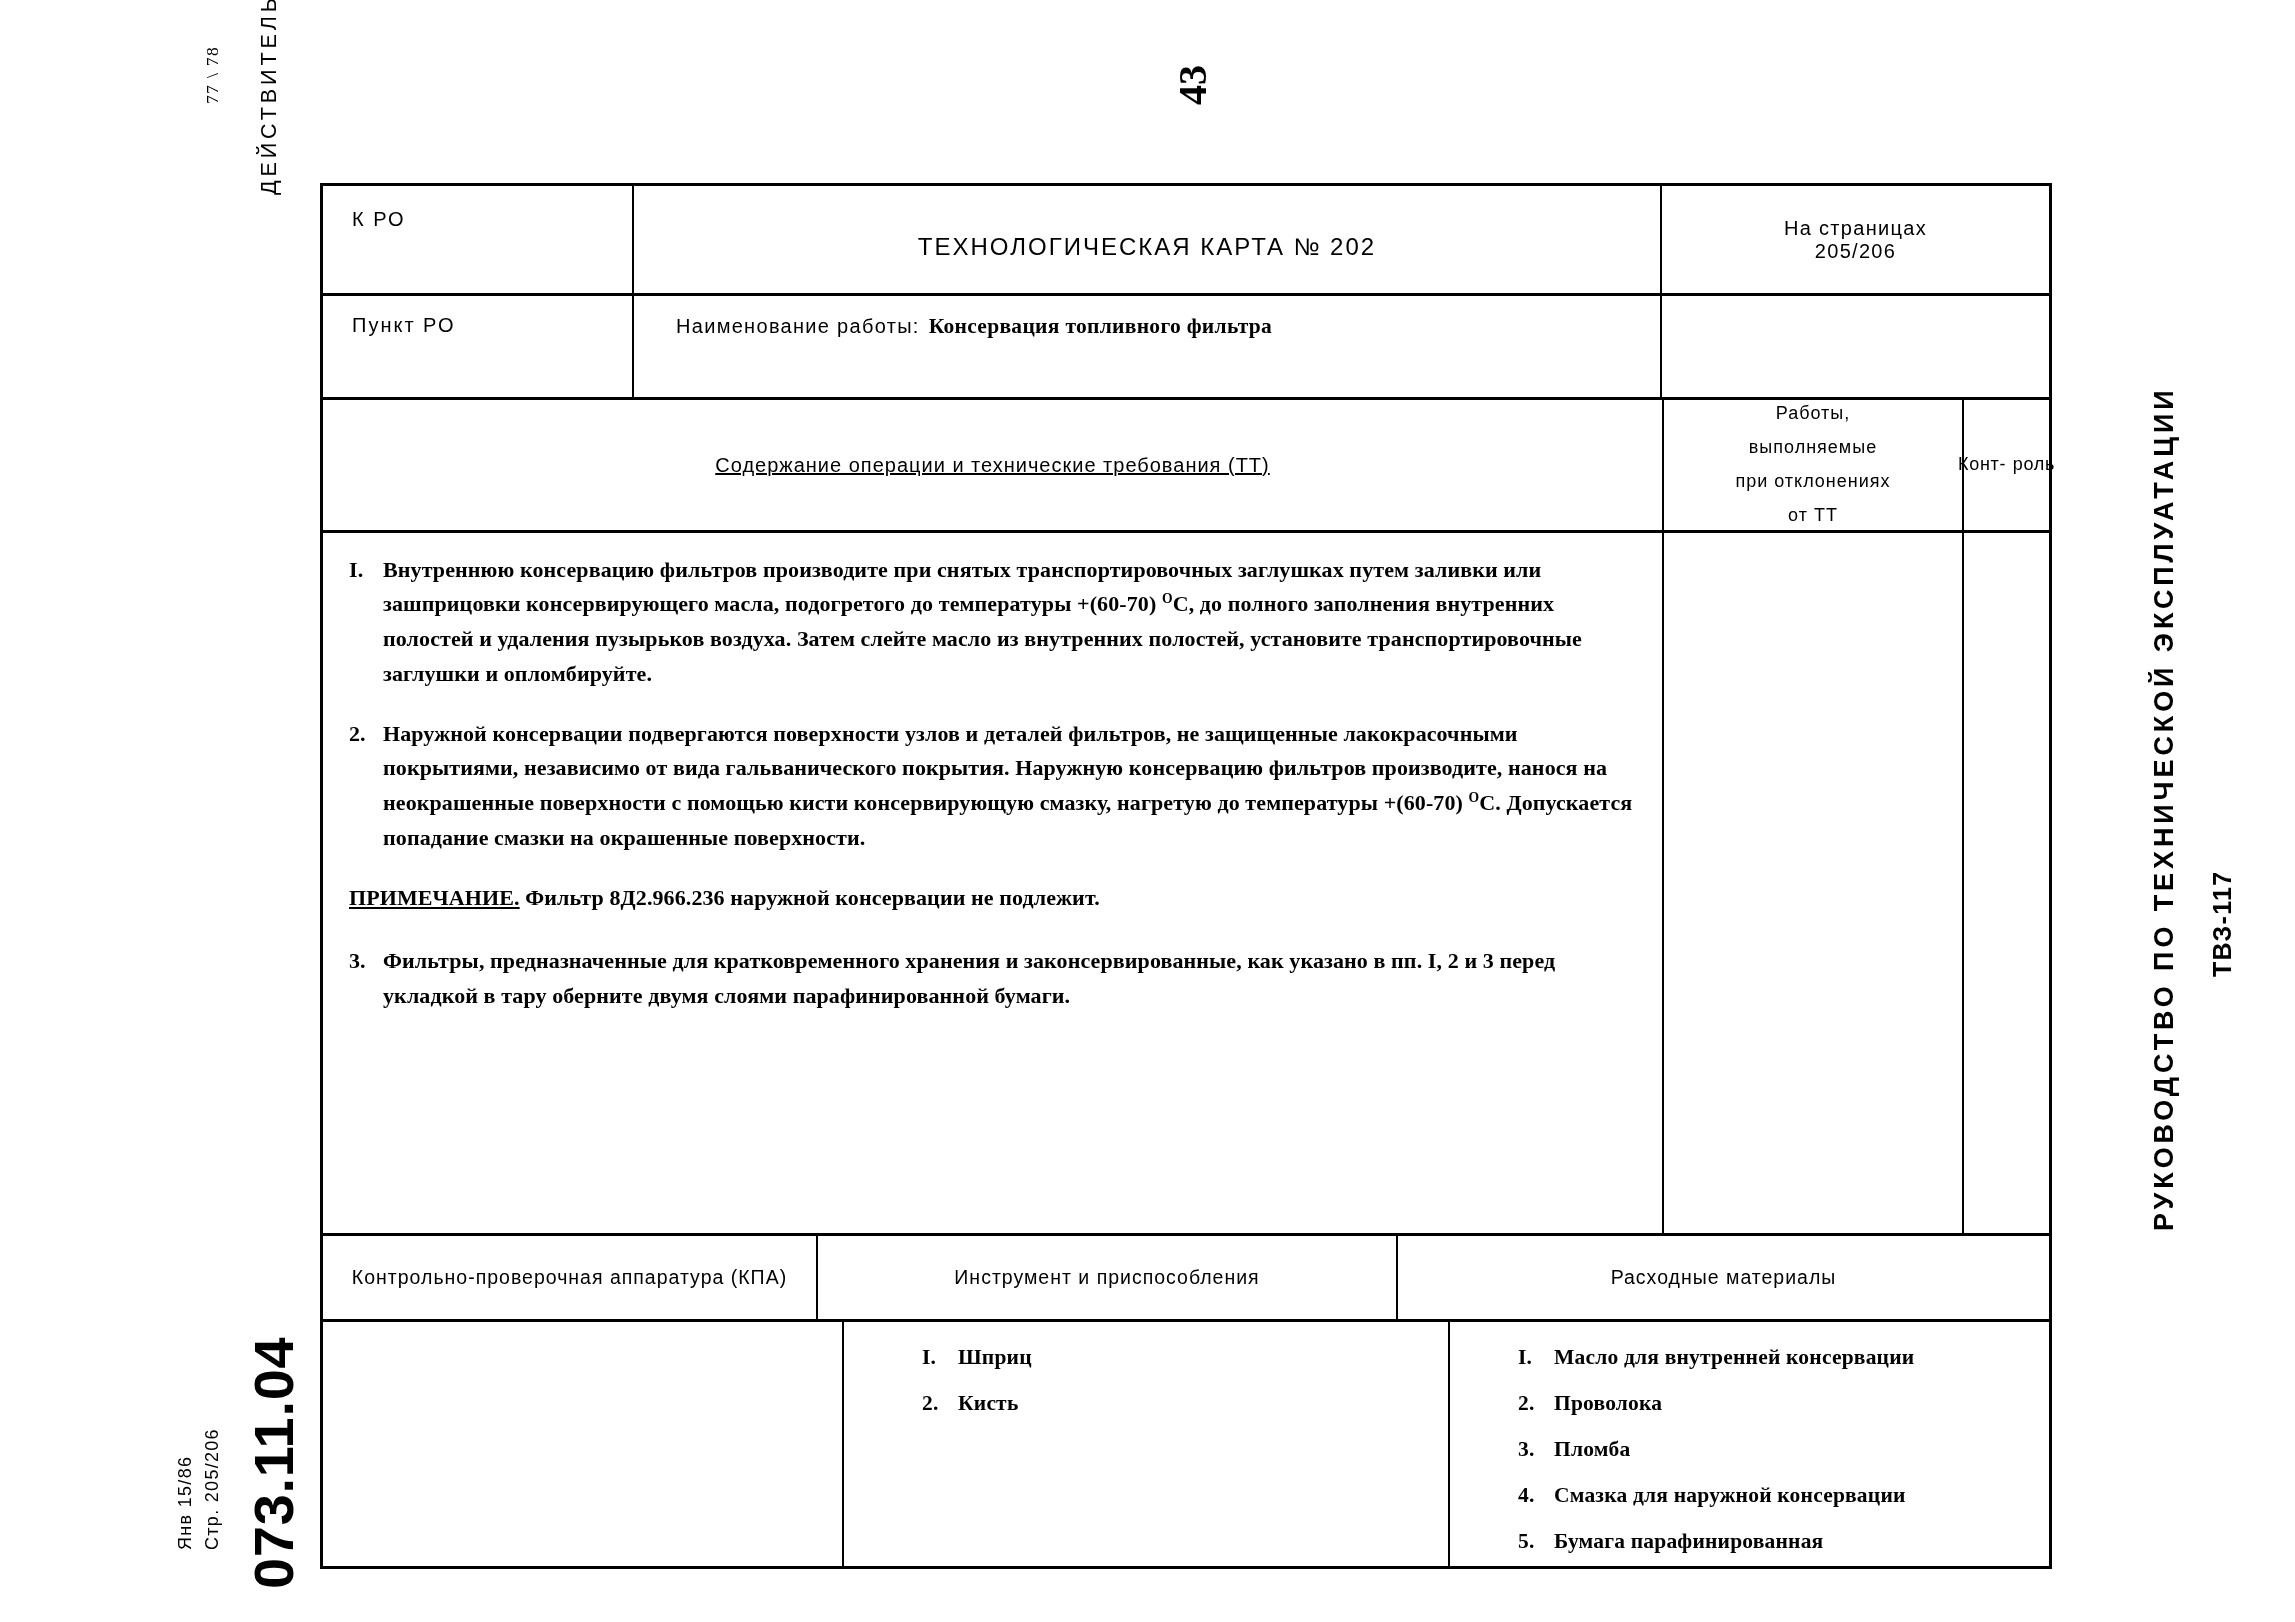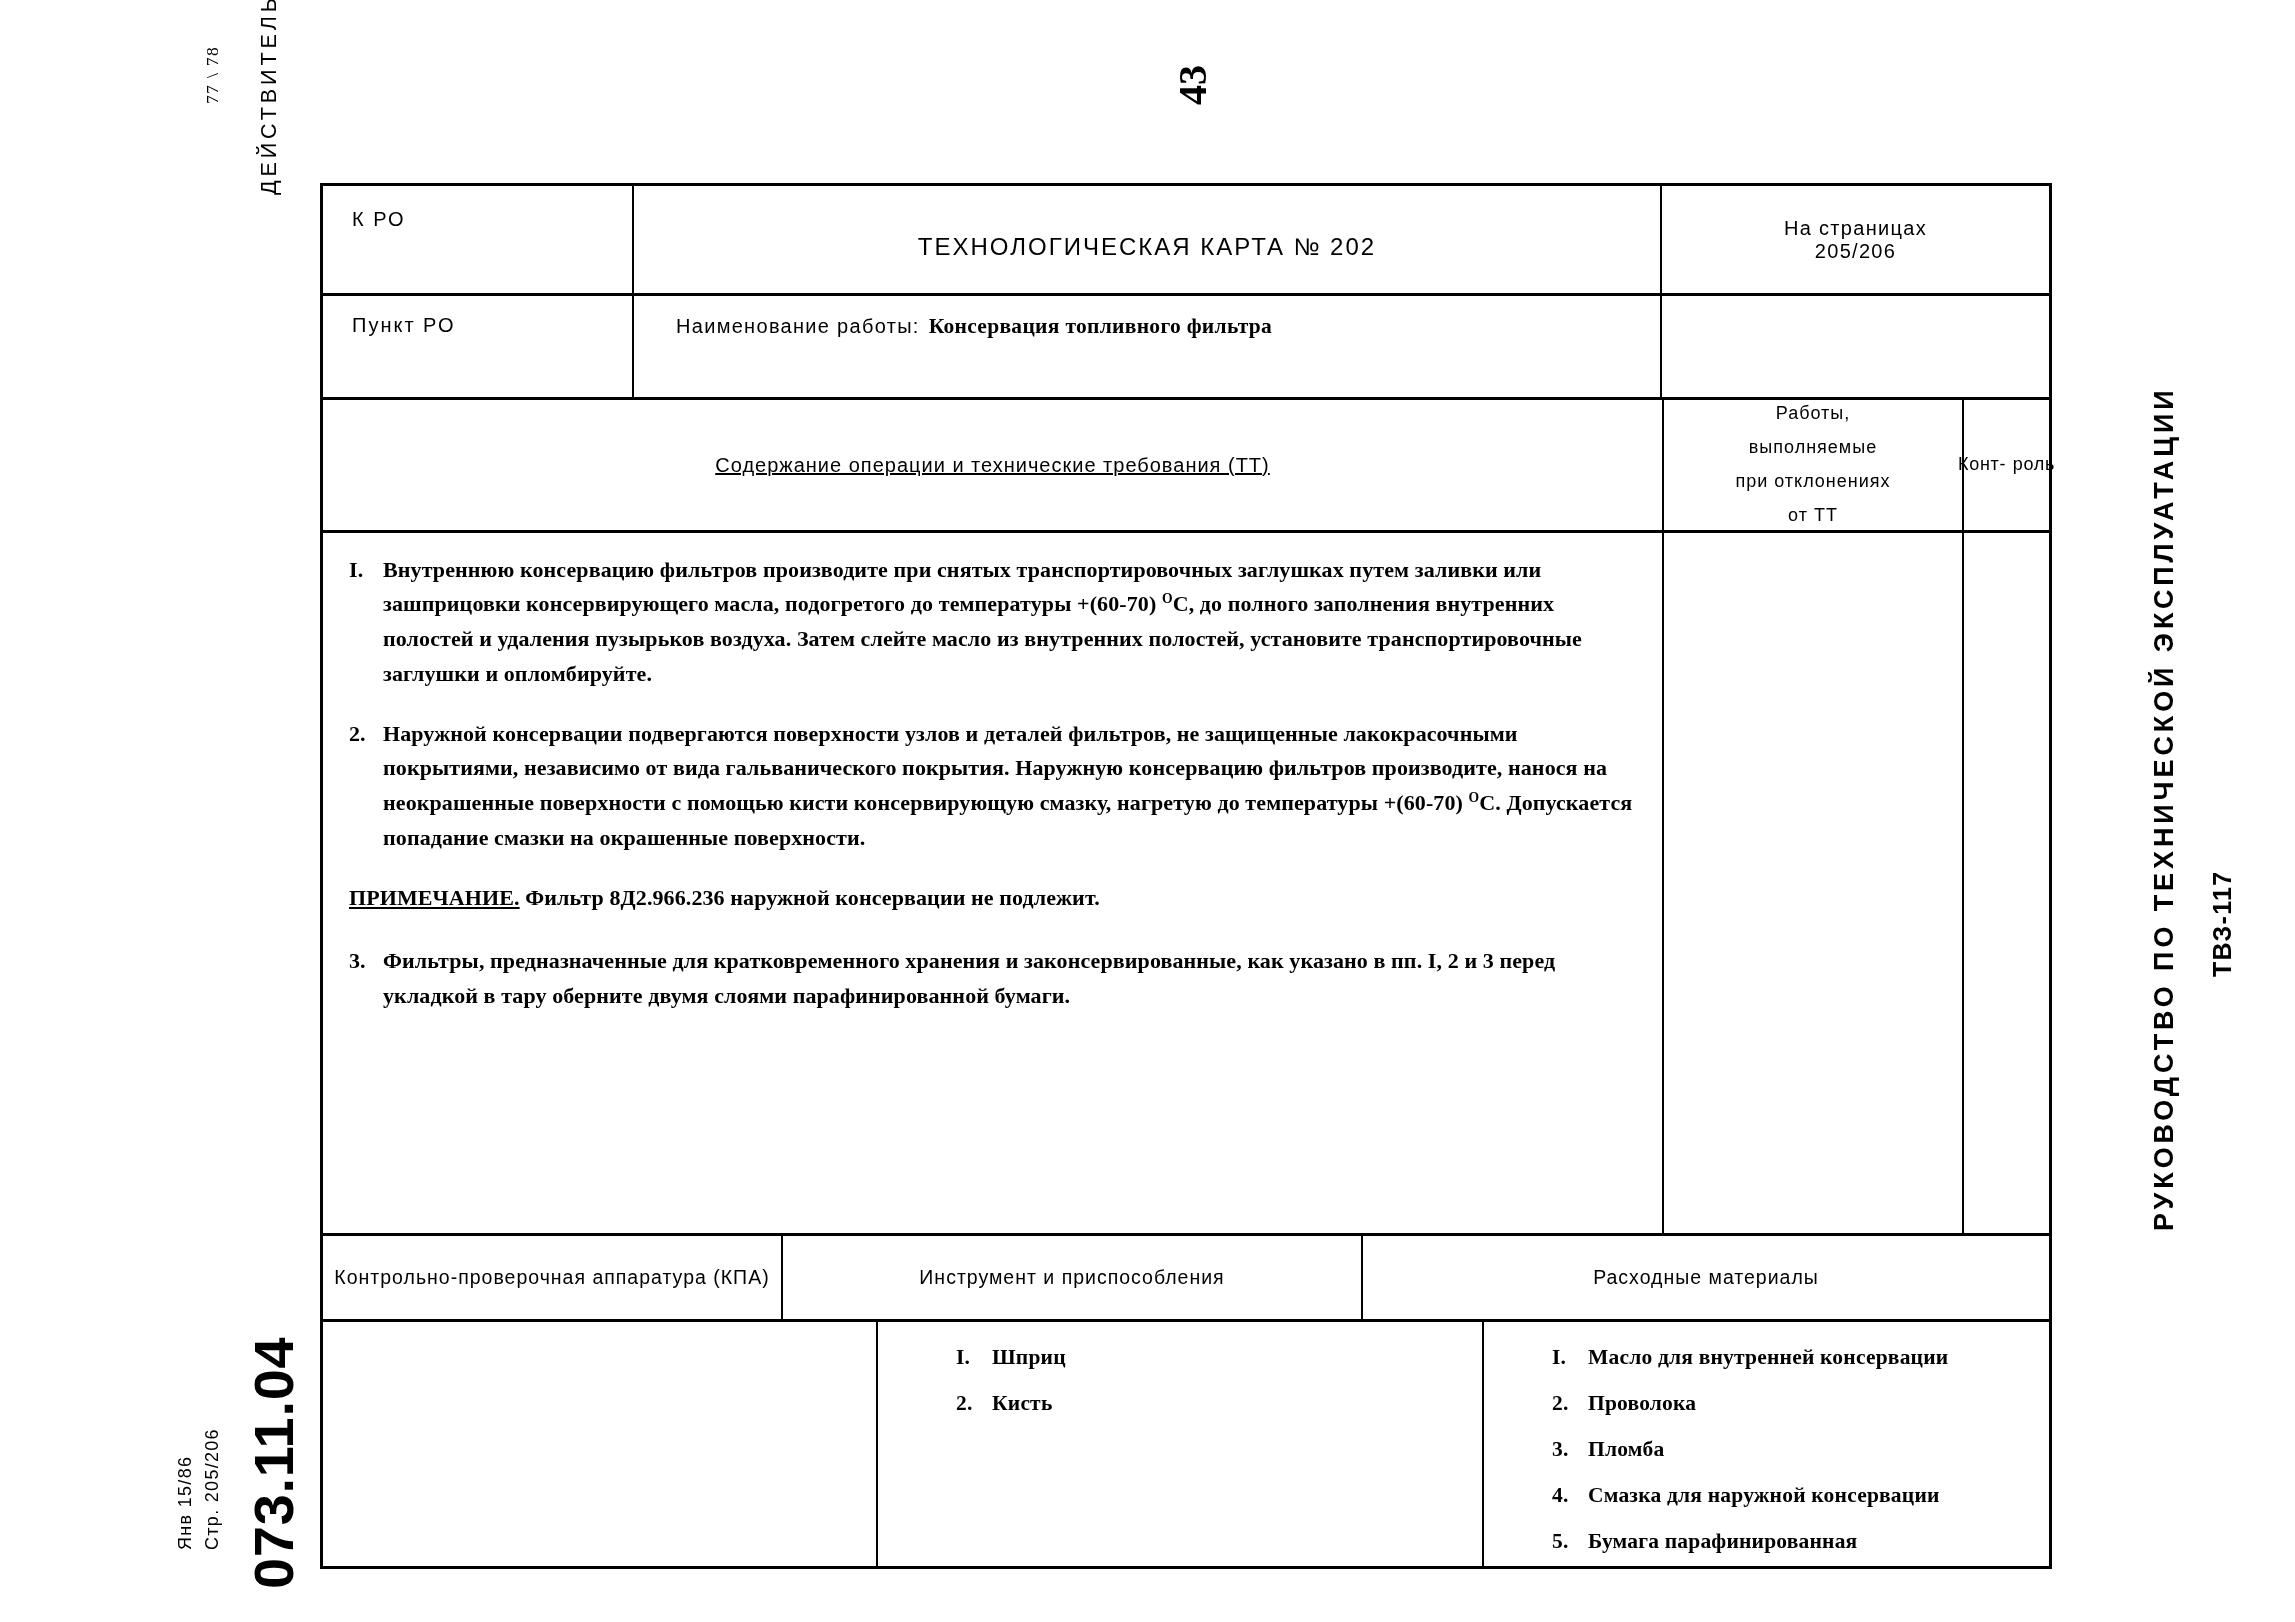--- a/index.html
+++ b/index.html
@@ -257,26 +257,26 @@
 
   
   .r5 { height: 83px; border-top: 3.9px solid #000; }
   .r5 .c {
     display: flex;
     align-items: center;
     justify-content: center;
     font-size: 19.5px;
     letter-spacing: 1px;
   }
-  .r5 .c-kpa { width: 460px; border-right: 2.6px solid #000; }
+  .r5 .c-kpa { width: 495px; border-right: 2.6px solid #000; }
   .r5 .c-tool { width: 580px; border-right: 2.6px solid #000; }
   .r5 .c-mat { flex: 1; }
 
   
-  .r6 { height: 244px; border-top: 3.9px solid #000; padding-left: 34px; }
+  .r6 { height: 244px; border-top: 3.9px solid #000; }
   .r6 .c-kpa { width: 521px; border-right: 2.6px solid #000; }
   .r6 .c-tool {
     width: 606px;
     border-right: 2.6px solid #000;
     padding: 23.4px 0 0 78px;
   }
   .r6 .c-mat { flex: 1; padding: 23.4px 0 0 68px; }
   .li {
     font-family: "Liberation Serif", serif;
     font-weight: 700;

